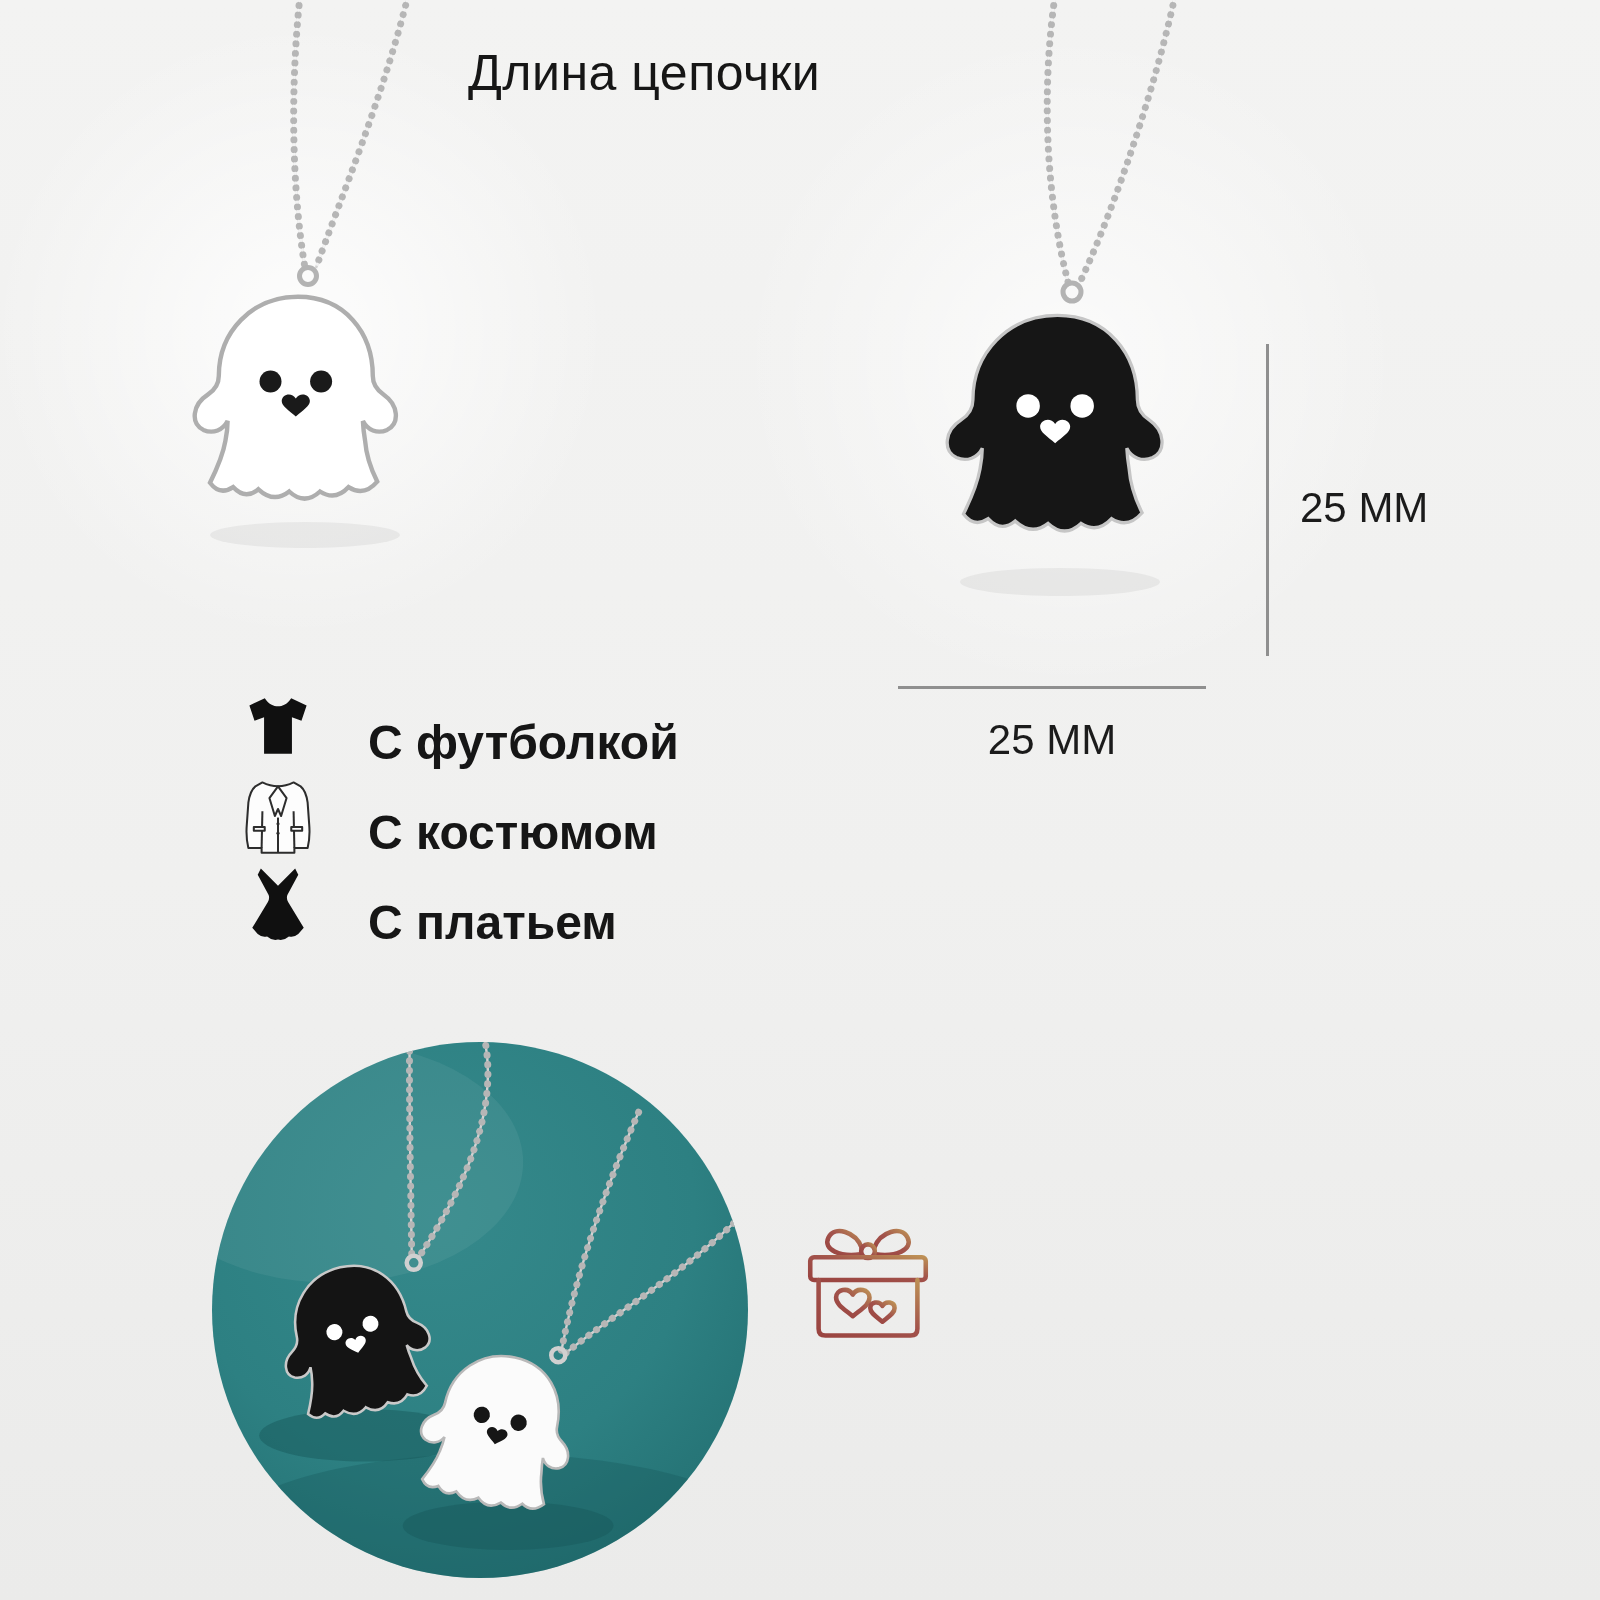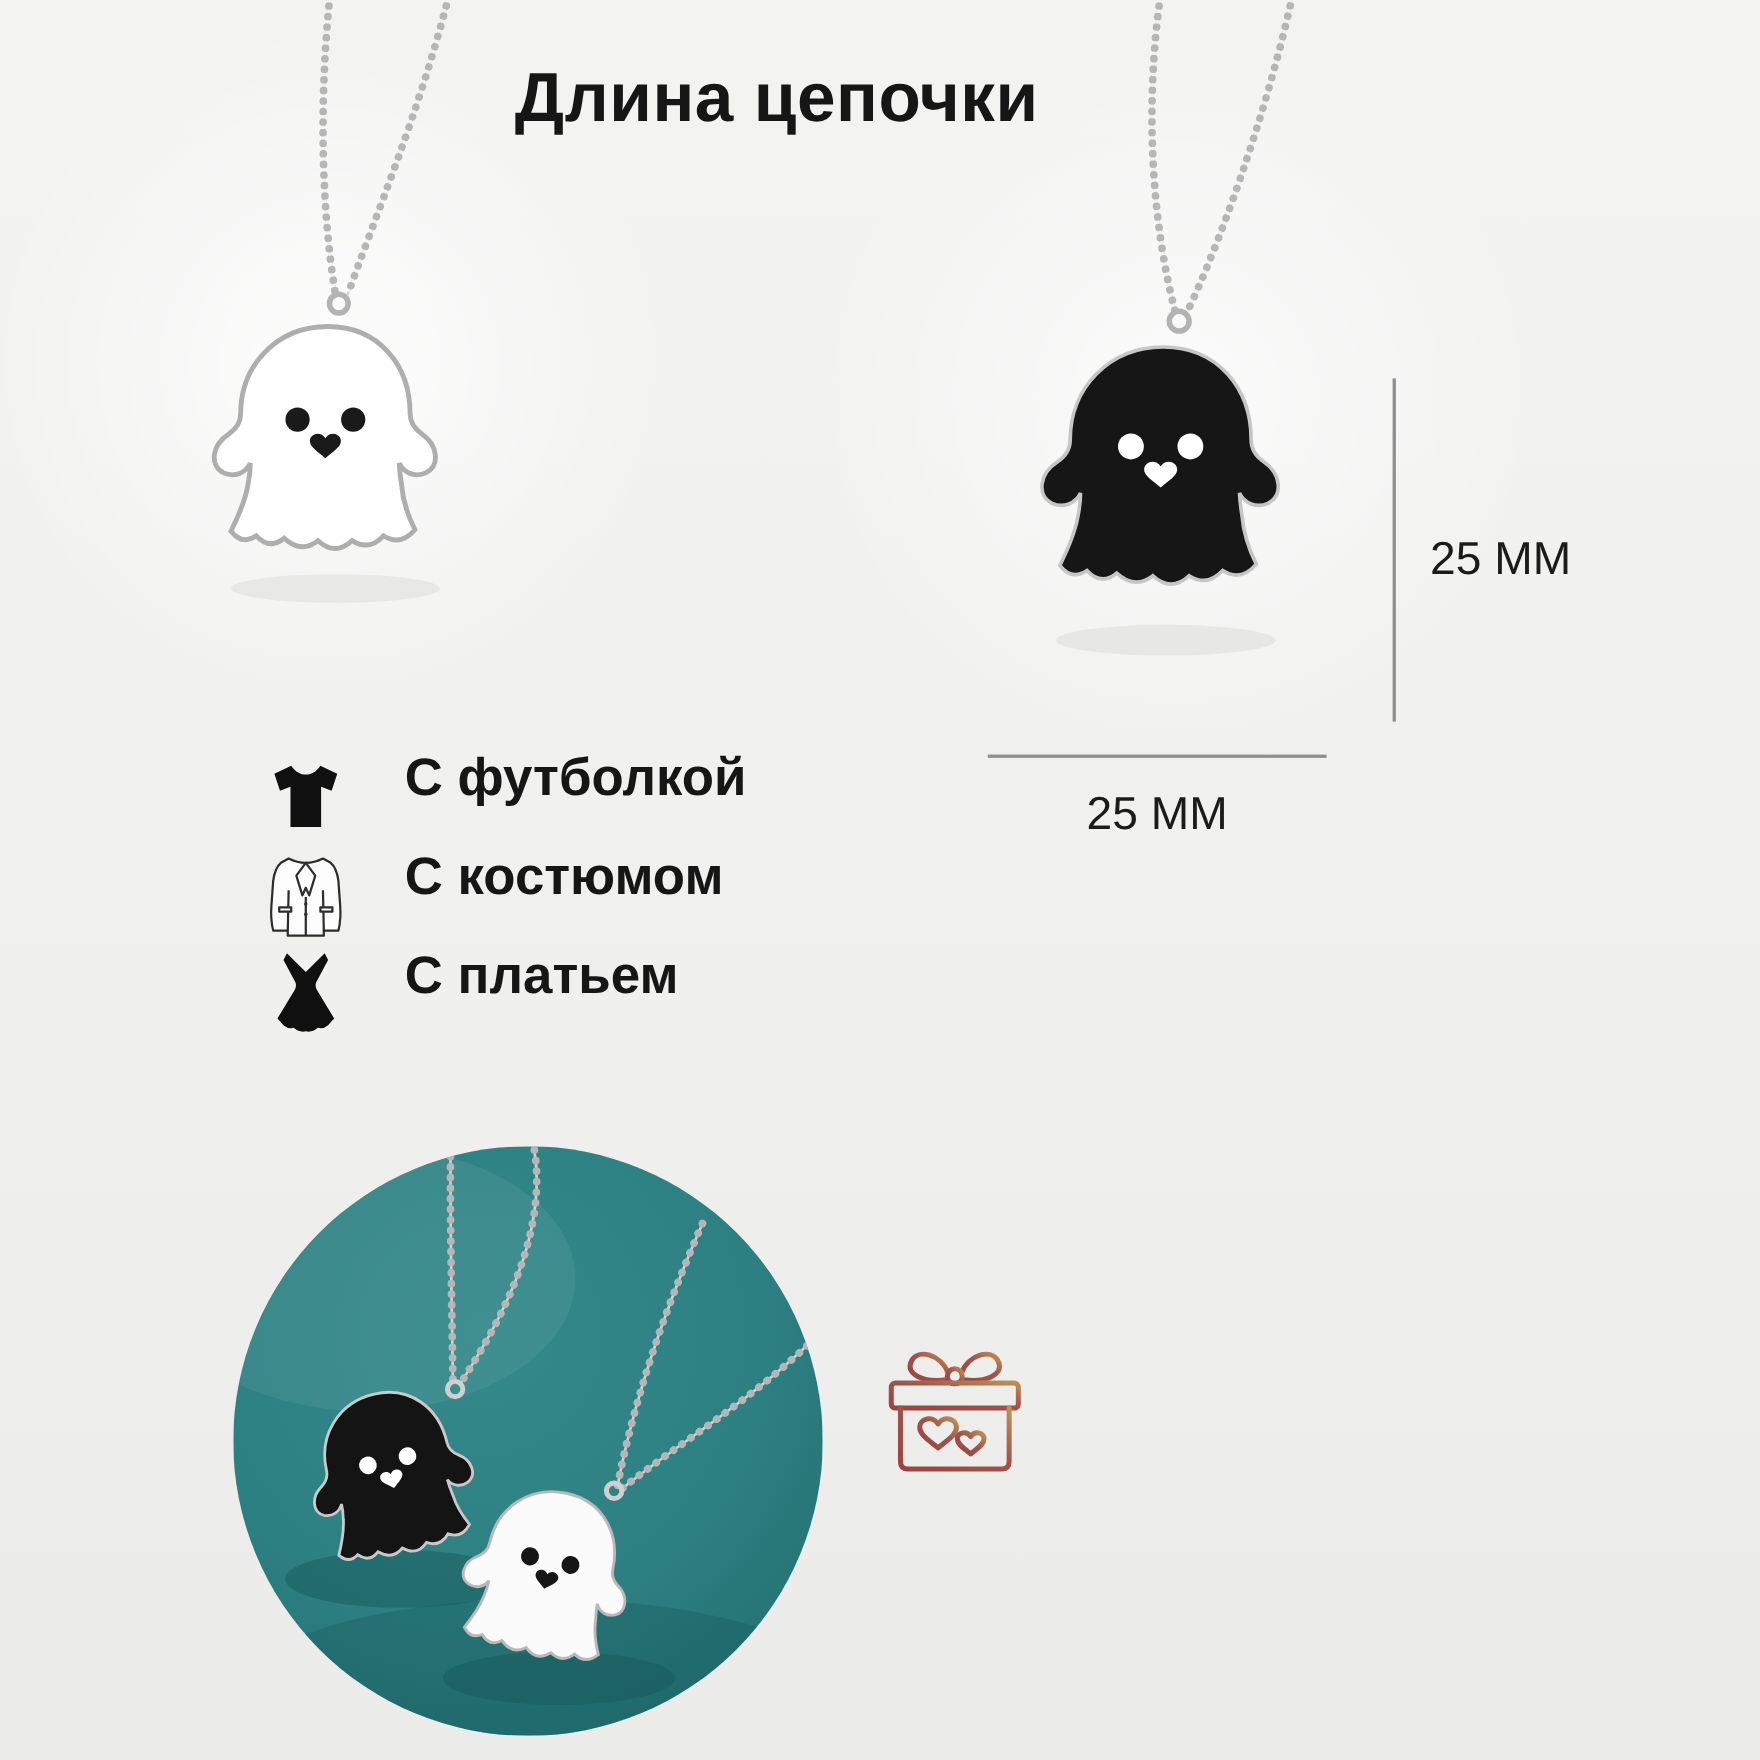--- a/index.html
+++ b/index.html
@@ -13,35 +13,35 @@
   }
   svg{display:block}
   .abs{position:absolute}
 
   
   .chain-base{fill:none;stroke:#d2d2d2;stroke-width:2.4px}
   .chain-beads{fill:none;stroke:#b6b6b6;stroke-width:7px;stroke-dasharray:.1 9.5;stroke-linecap:round}
   .chain-glint{fill:none;stroke:#f3f3f3;stroke-width:3.1px;stroke-dasharray:.1 9.5;stroke-dashoffset:-4.7;stroke-linecap:round}
 
   
-  .title-block{left:468px;top:56px;font-weight:700;font-size:63px;line-height:67px;letter-spacing:.5px}
+  .title-block{left:468px;top:40px;font-weight:400;font-size:50px;line-height:67px;letter-spacing:.5px}
   .title-line{white-space:nowrap}
   .title-accent{color:#c0191f}
 
   
   .dim-line{background:#8f8f8f}
   .vline{left:1266px;top:344px;width:3px;height:312px}
   .hline{left:898px;top:686px;width:308px;height:3px}
   .dim-label{font-weight:400;font-size:42px;color:#1b1b1b;white-space:nowrap}
   .height-label{left:1300px;top:484px}
   .width-label{left:898px;top:716px;width:308px;text-align:center}
 
   
   .features{left:234px;top:680px}
-  .feature-row{display:flex;align-items:flex-start;height:90px}
+  .feature-row{display:flex;align-items:flex-end;height:90px}
   .feature-icon{width:88px;height:88px;display:flex;align-items:center;justify-content:center;flex:none}
   .feature-label{margin-left:46px;font-size:48px;font-weight:700;white-space:nowrap}
 
   
   .photo{left:212px;top:1042px;width:536px;height:536px;border-radius:50%;overflow:hidden}
 
   
   .gift-icon{left:792px;top:1198px;width:152px;height:152px}
   .gift-text{left:982px;top:1122px;font-size:60px;line-height:68px;font-weight:700}
   .gift-text .red{color:#a43a37}

